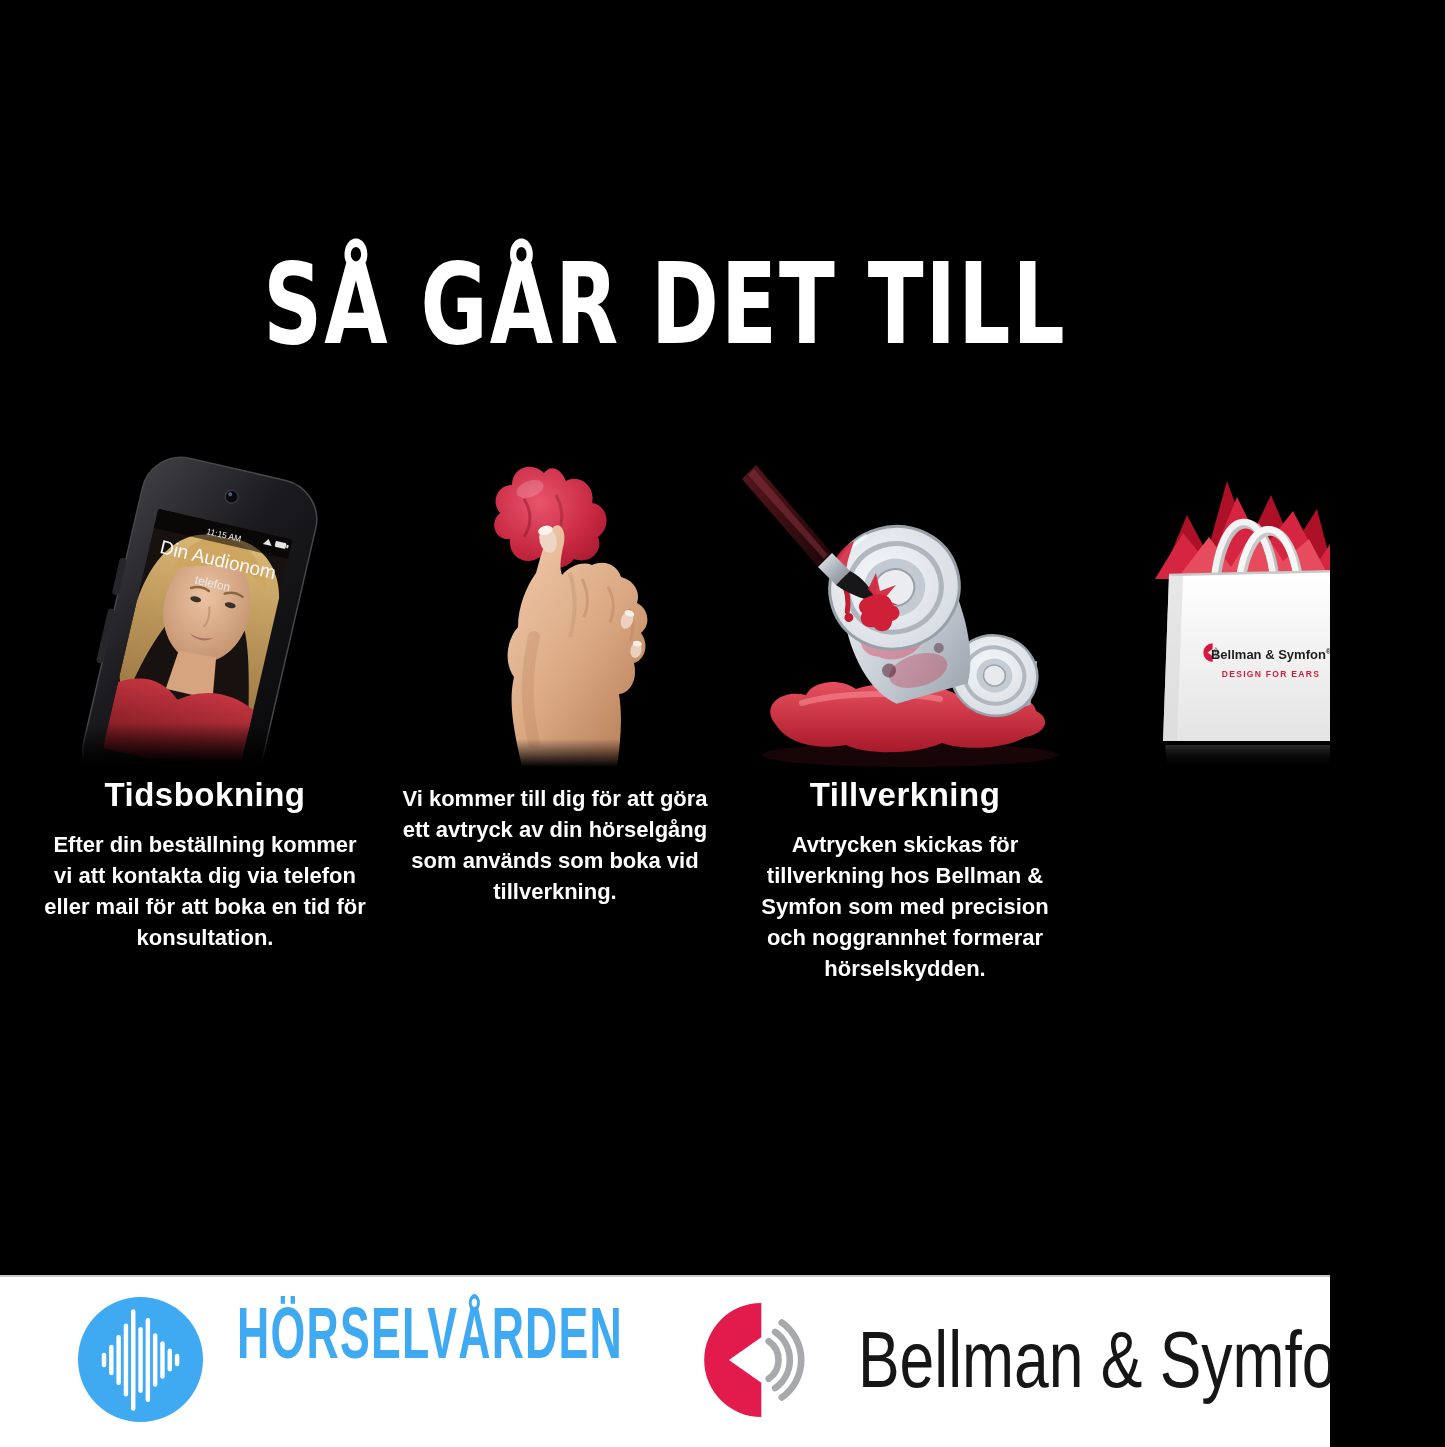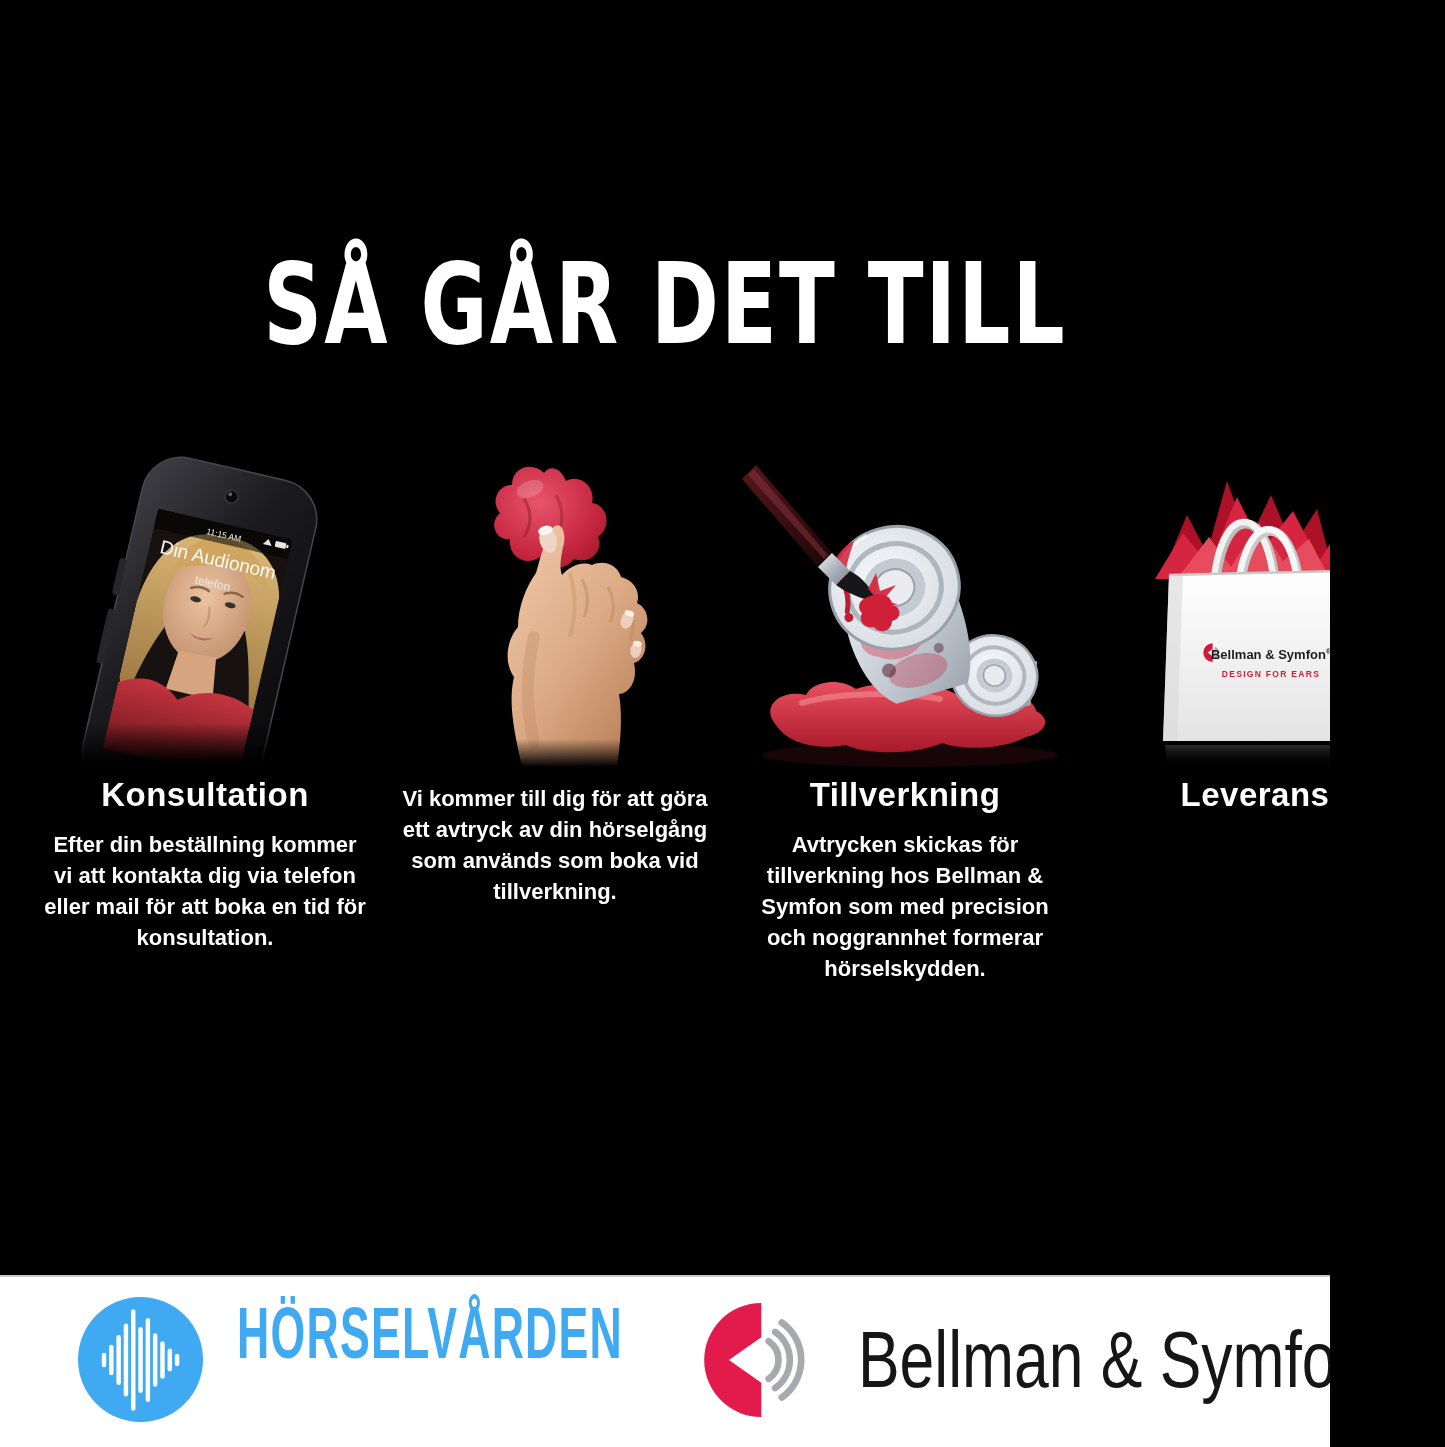--- a/index.html
+++ b/index.html
@@ -92,21 +92,21 @@
               <rect x="170" y="89" width="11" height="6" rx="1.5" fill="#e6e6e6"></rect>
               <rect x="181.5" y="90.5" width="2" height="3" fill="#e6e6e6"></rect>
               <path d="M158,95 l9,0 -4.5,-6 z" fill="#e6e6e6"></path>
               <text x="118" y="127" font-size="19" fill="#fafafa" text-anchor="middle">Din Audionom</text>
               <text x="118" y="149" font-size="12" fill="#e8e8e8" text-anchor="middle">telefon</text>
             </g>
           </g>
           <rect x="0" y="286" width="250" height="44" fill="url(#phFade)"></rect>
         </svg>
       </div>
-      <div class="step-heading">Konsultation</div>
+      <div class="step-heading">Tidsbokning</div>
       <div class="step-body">Efter din beställning kommer vi att kontakta dig via telefon eller mail för att boka en tid för konsultation.</div>
     </div>
 
     <div class="step">
       <div class="step-figure">
         <svg viewBox="0 0 250 330" width="250" height="330">
           <defs>
             <linearGradient id="hdSkin" x1="0" y1="0" x2=".8" y2="1">
                 <stop offset="0" stop-color="#f2cbae"></stop>
                 <stop offset=".55" stop-color="#dcab85"></stop>
@@ -250,21 +250,20 @@
           <g transform="translate(78,206) scale(0.155)">
             <path d="M62,2 A60,60 0 0 0 62,122 L62,86 L30,62 L62,38 Z" fill="#d6173f"></path>
             <path d="M70,42 A24,24 0 0 1 70,82" stroke="#9a9ca0" stroke-width="10" fill="none"></path>
             <path d="M78,30 A38,38 0 0 1 78,94" stroke="#9a9ca0" stroke-width="10" fill="none"></path>
           </g>
           <text x="146" y="222" font-size="13" font-weight="bold" fill="#1d1d1d" text-anchor="middle"><tspan>Bellman &amp; Symfon</tspan><tspan dy="-5" font-size="7">®</tspan></text>
           <text x="146" y="240" font-size="8.5" font-weight="bold" fill="#cf1e3c" letter-spacing="1.3" text-anchor="middle">DESIGN FOR EARS</text>
           <path d="M40,308 L220,308 L218,330 L42,330 Z" fill="url(#bgRef)" opacity=".3"></path>
         </svg>
       </div>
-      <div class="step-heading">Leverans</div>
     </div>
 
   </div>
 
   <div class="footer">
     <div class="brand-left">
       <div class="hv-circle">
         <svg viewBox="0 0 92 130" width="82" height="116">
           <g fill="#ffffff">
             <rect x="2" y="57" width="5" height="16" rx="2.5"></rect>

